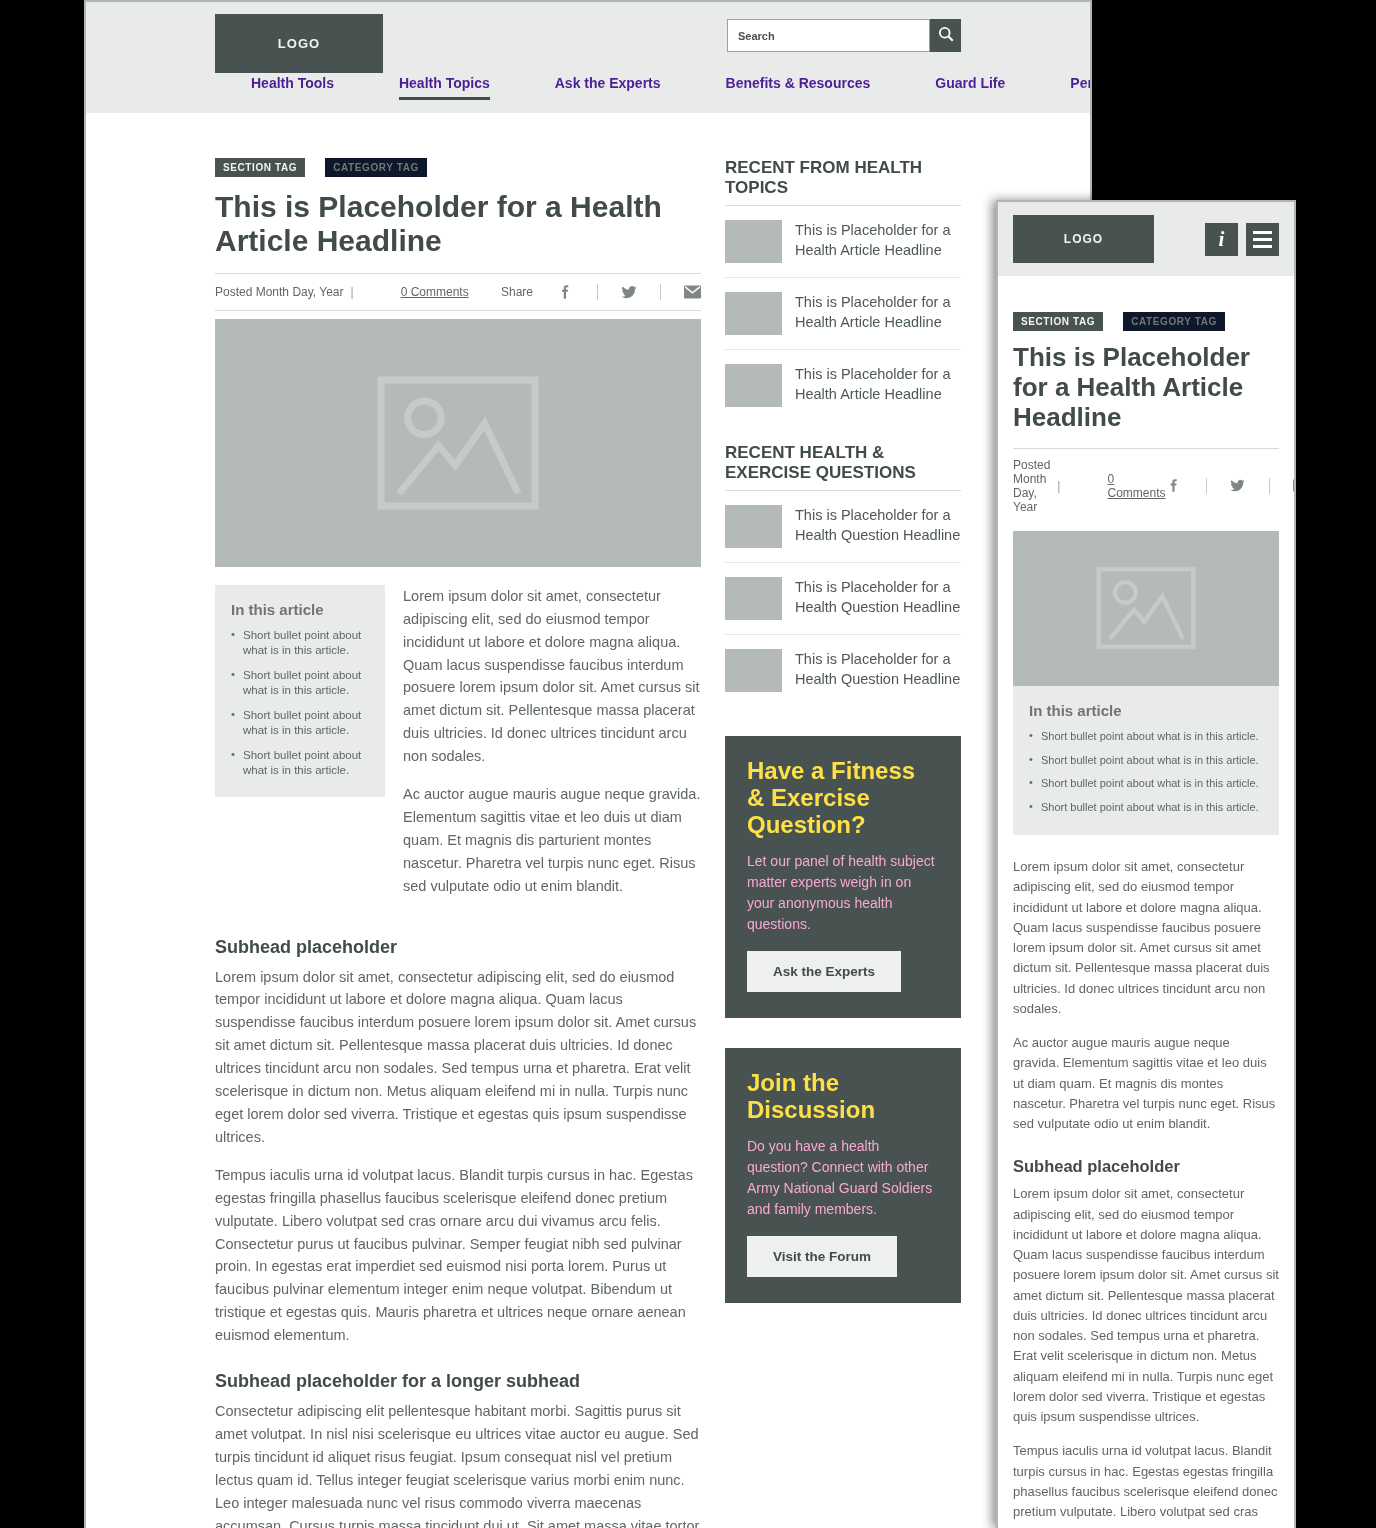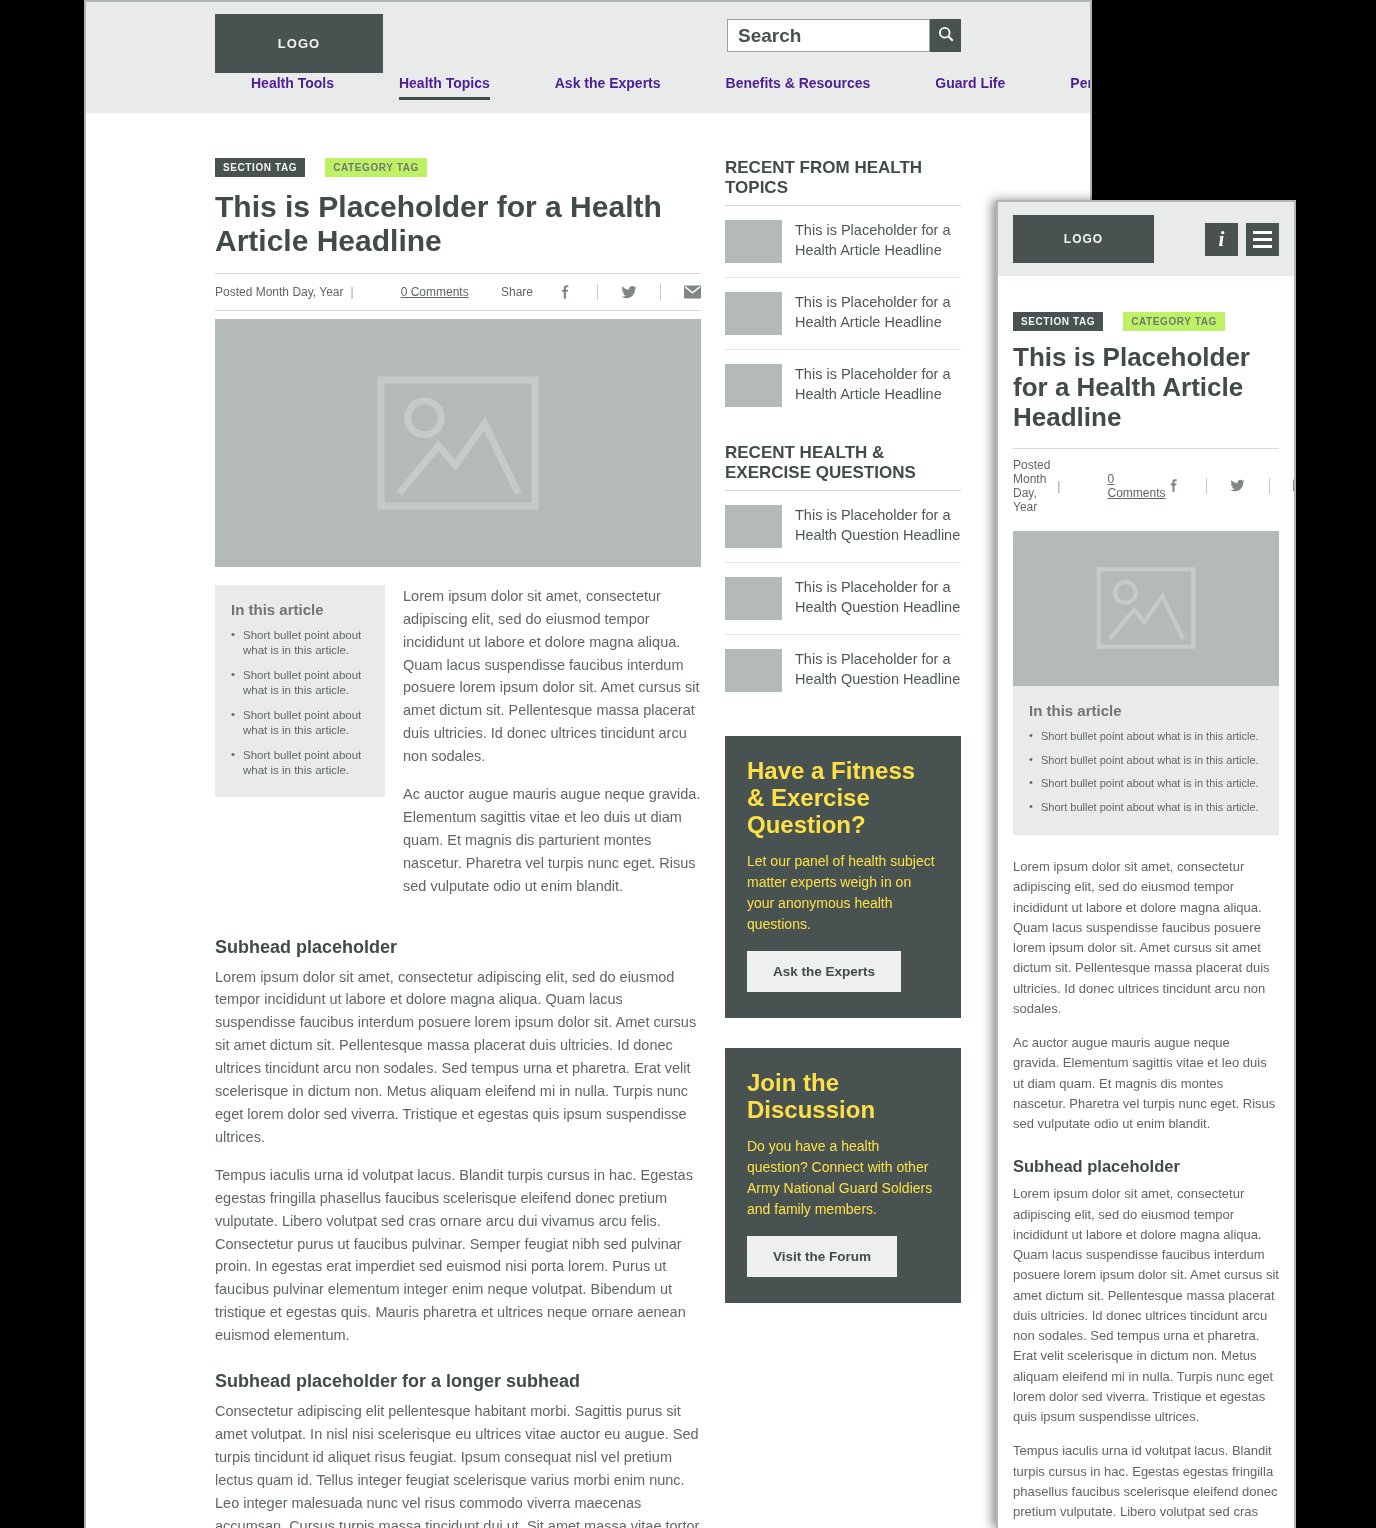--- a/index.html
+++ b/index.html
@@ -11,40 +11,40 @@
   #desktop-sheet { left:84px; top:0; width:1008px; height:1528px; }
   #mobile-sheet  { left:996px; top:200px; width:300px; height:1328px; box-shadow:-4px 0 10px rgba(0,0,0,.45); }
 
   
   .d-header { background:#e9ebea; height:111px; padding:0 129px; position:relative; }
   .d-logo { position:absolute; left:129px; top:12px; width:168px; height:59px; background:#485250;
             color:#f2f4f3; display:flex; align-items:center; justify-content:center;
             font-size:13px; font-weight:bold; letter-spacing:1px; cursor:pointer; }
   .d-search { position:absolute; right:129px; top:17px; display:flex; height:33px; }
   .d-search input { width:203px; height:33px; border:1px solid #9aa19f; background:#fff;
-                    font-family:"Liberation Sans",sans-serif; font-size:19px; font-weight:bold;
+                    font-family:"Liberation Sans",sans-serif; font-size:11px; font-weight:bold;
                     color:#485250; padding:0 10px; outline:none; }
   .d-search input::placeholder { color:#485250; opacity:1; }
   .d-search-btn { width:31px; height:33px; background:#485250; border:none; display:flex;
                   align-items:center; justify-content:center; cursor:pointer; }
   .d-nav { position:absolute; left:129px; bottom:13px; display:flex; gap:29px; }
   .d-nav .nav-item { font-size:14px; font-weight:bold; color:#4c1d95; cursor:pointer;
                      padding-bottom:9px; position:relative; white-space:nowrap;margin-left:36px; }
   .d-nav .nav-item.active::after { content:""; position:absolute; left:0; right:0; bottom:0;
                      height:3px; background:#414b49; }
 
   
   .d-content { display:flex; padding:45px 129px 0 129px; gap:24px; }
   .d-article { width:486px; flex:none; }
   .d-sidebar { width:236px; flex:none; }
 
   .tag-row { display:flex; gap:20px; }
   .tag { font-size:10px; font-weight:bold; letter-spacing:.6px; padding:4px 8px; white-space:nowrap; }
   .tag-dark  { background:#485250; color:#f2f4f3; }
-  .tag-light { background:#bef264; color:#707876; }
+  .tag-light { background:#0f172a; color:#707876; }
 
   .headline { font-size:30px; line-height:1.13; font-weight:bold; color:#414b49; margin-top:13px; }
 
   .rule { border:none; border-top:1px solid #d7dad9; margin:15px 0 0 0; }
 
   .meta-row { display:flex; align-items:center; font-size:12px; color:#5f6765; padding:9px 0; }
   .meta-pipe { margin:0 7px; color:#9aa19f; }
   .comments-link { color:#5f6765; text-decoration:underline; cursor:pointer;padding-left:40px; }
   .share-group { margin-left:auto; display:flex; align-items:center; gap:22px; }
   .share-label { font-size:12px; color:#5f6765; margin-right:2px; }
@@ -73,21 +73,21 @@
   .sb-rule { border:none; border-top:1px solid #d7dad9; margin-top:8px; }
   .sb-list { }
   .sb-item { display:flex; gap:13px; padding:14px 0; border-bottom:1px solid #e4e7e6; cursor:pointer; }
   .sb-item:last-child { border-bottom:none; }
   .sb-thumb { width:57px; height:43px; background:#b4bab8; flex:none; }
   .sb-item-label { font-size:14.5px; line-height:1.4; color:#4e5856; }
   .sb-section2 { margin-top:22px; }
 
   .promo { background:#485250; padding:22px 22px 26px 22px; margin-top:30px; }
   .promo h2 { font-size:24px; line-height:1.12; font-weight:bold; color:#fde047; }
-  .promo p { font-size:14px; line-height:1.5; color:#fde047; margin-top:12px; }
+  .promo p { font-size:14px; line-height:1.5; color:#f9a8d4; margin-top:12px; }
   .promo-btn { display:inline-block; background:#eef0ef; color:#414b49; font-family:"Liberation Sans",sans-serif;
                font-size:13.5px; font-weight:bold; border:none; padding:13px 26px; margin-top:16px; cursor:pointer; }
 
   
   .m-header { background:#e9ebea; height:74px; position:relative; display:flex; align-items:center; padding:0 15px; }
   .m-logo { width:141px; height:48px; background:#485250; color:#f2f4f3; display:flex; align-items:center;
             justify-content:center; font-size:12px; font-weight:bold; letter-spacing:1px; cursor:pointer; }
   .m-header-btns { margin-left:auto; display:flex; gap:8px; }
   .m-icon-btn { width:33px; height:33px; background:#485250; border:none; display:flex; align-items:center;
                 justify-content:center; cursor:pointer; }

